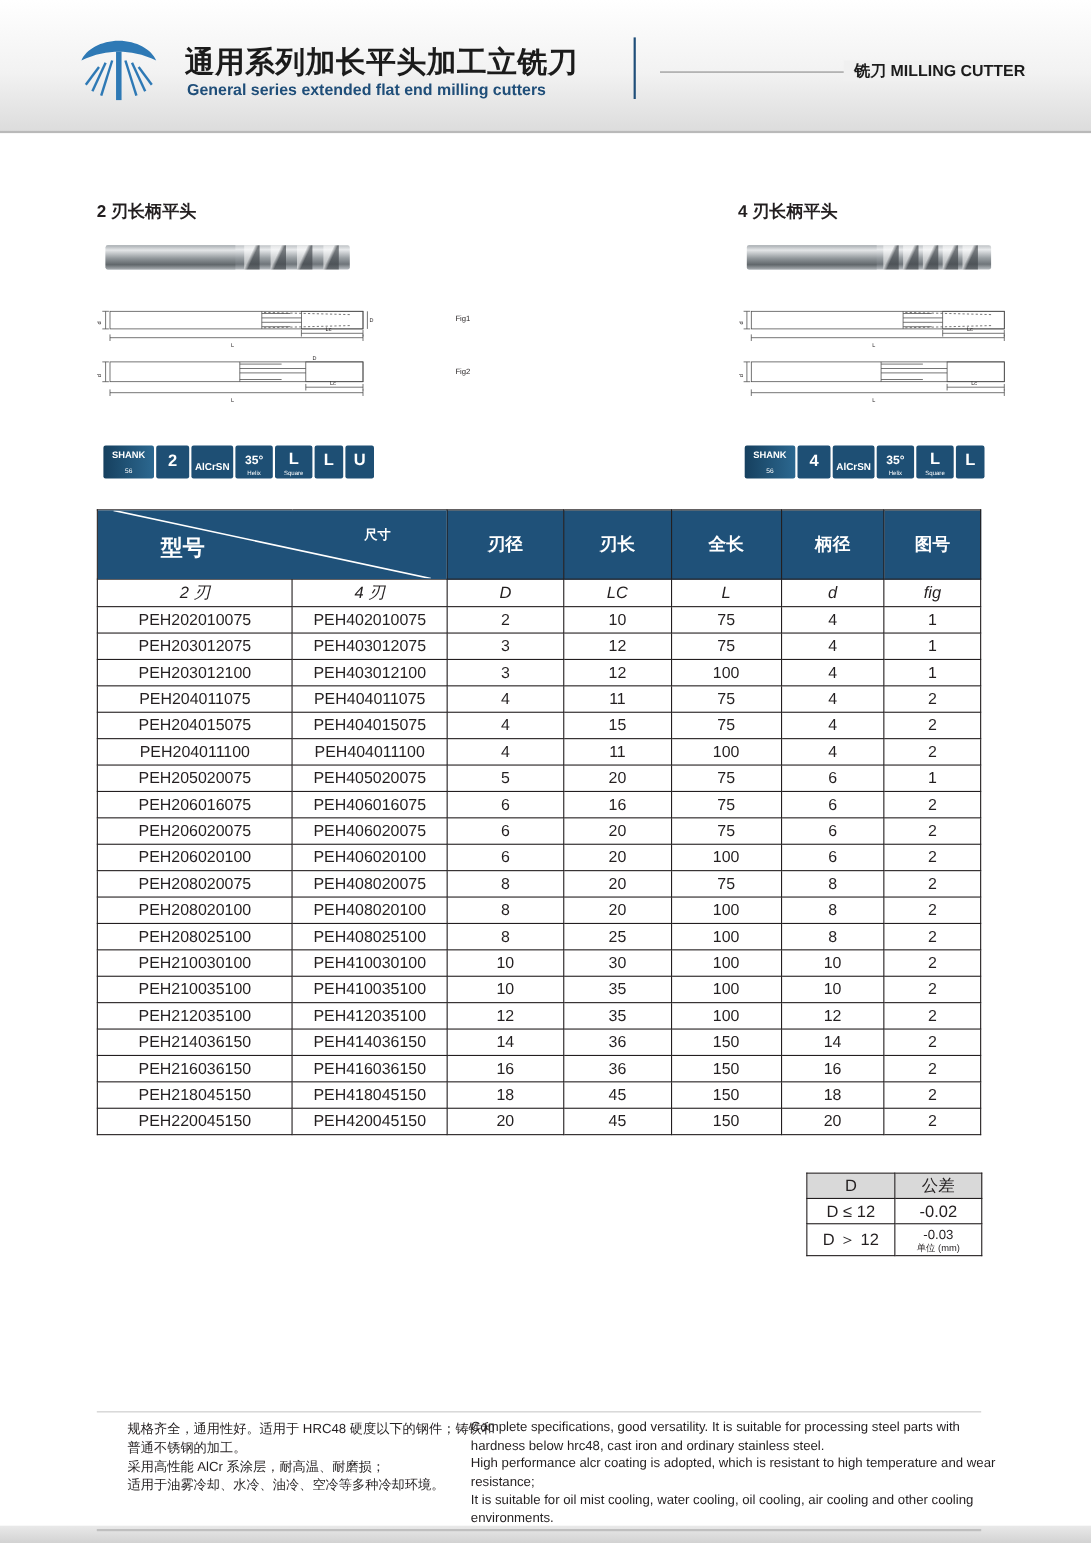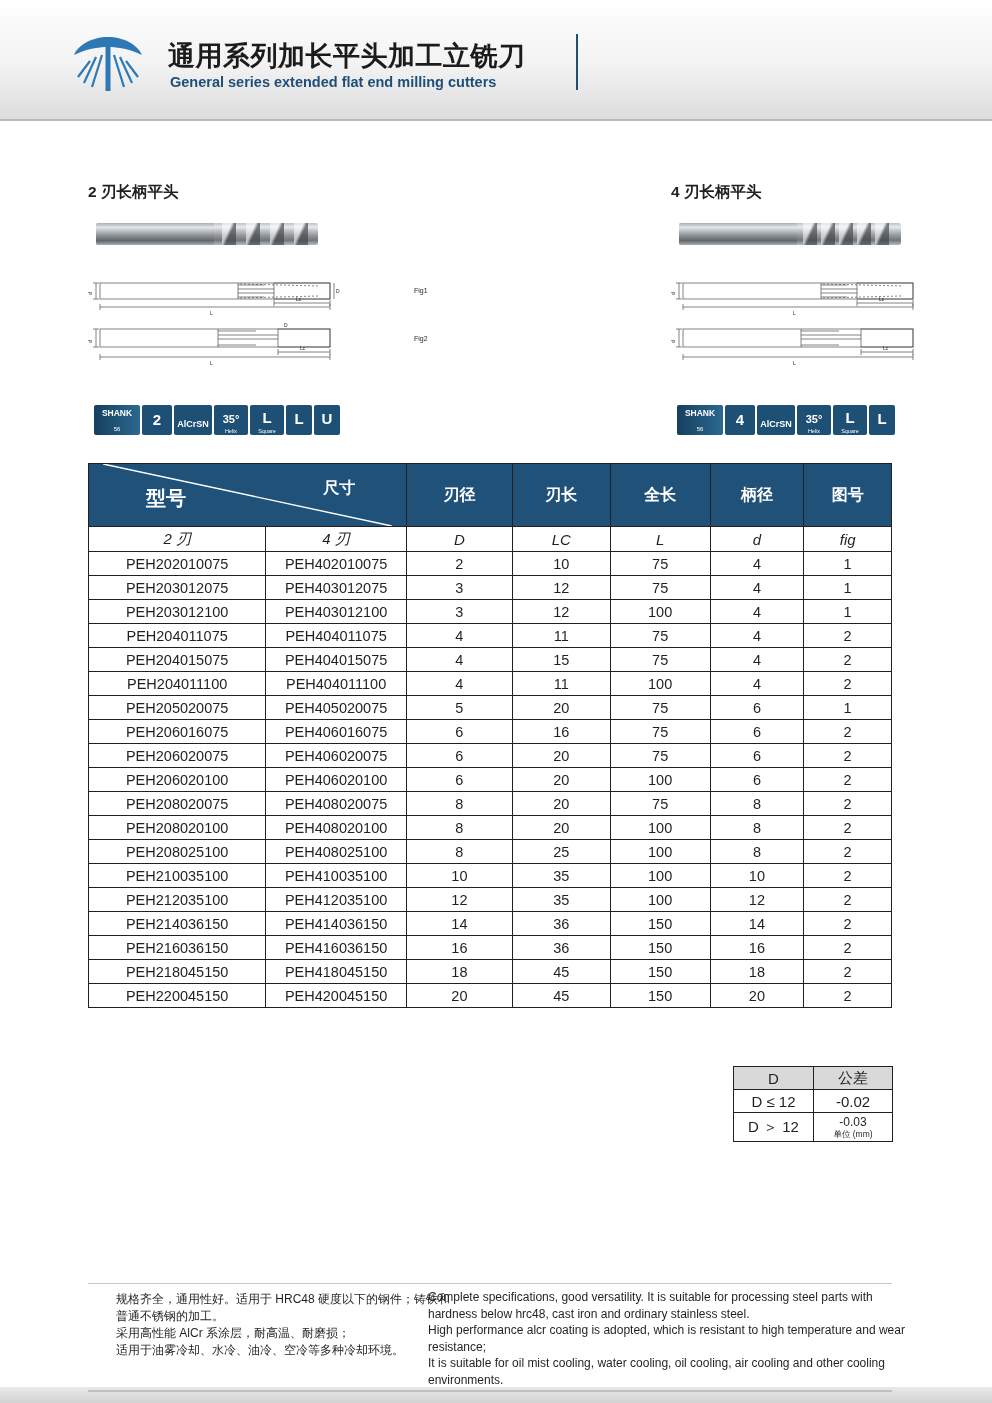--- a/index.html
+++ b/index.html
@@ -234,21 +234,21 @@
   }
   .spec-table thead th.split .lbl-a {
     position: absolute;
     left: 18%; top: 55%;
     transform: translateY(-50%);
     font-size: 20px;
   }
   .spec-table thead th.split .lbl-b {
     position: absolute;
     right: 16%; top: 22%;
-    font-size: 16px;
+    font-size: 12px;
   }
   .spec-table tbody tr.sym td {
     font-size: 15px;
     height: 24px;
     font-style: italic;
   }
   .col-a { width: 174px; }
   .col-b { width: 138px; }
   .col-c { width: 104px; }
   .col-d { width: 96px; }
@@ -352,20 +352,24 @@
           <path d="M18 28 L6 44"></path>
           <path d="M54 28 L66 44"></path>
         </g>
       </svg>
     </div>
 
     <div class="title-cn">通用系列加长平头加工立铣刀</div>
     <div class="title-en">General series extended flat end milling cutters</div>
     <div class="title-divider"></div>
 
+    <div class="header-right">
+      <div class="rline"></div>
+      <div class="rlabel">铣刀 MILLING CUTTER</div>
+    </div>
 
     <div class="header-bottom-line"></div>
   </div>
 </div>
 
 <div class="sec-title left">2 刃长柄平头</div>
 <div class="sec-title right">4 刃长柄平头</div>
 
 <div class="prod-block left">
 
@@ -684,20 +688,29 @@
     <tr>
       <td>PEH208025100</td>
       <td>PEH408025100</td>
       <td>8</td>
       <td>25</td>
       <td>100</td>
       <td>8</td>
       <td>2</td>
     </tr>
     <tr>
+      <td>PEH210030100</td>
+      <td>PEH410030100</td>
+      <td>10</td>
+      <td>30</td>
+      <td>100</td>
+      <td>10</td>
+      <td>2</td>
+    </tr>
+    <tr>
       <td>PEH210035100</td>
       <td>PEH410035100</td>
       <td>10</td>
       <td>35</td>
       <td>100</td>
       <td>10</td>
       <td>2</td>
     </tr>
     <tr>
       <td>PEH212035100</td>

